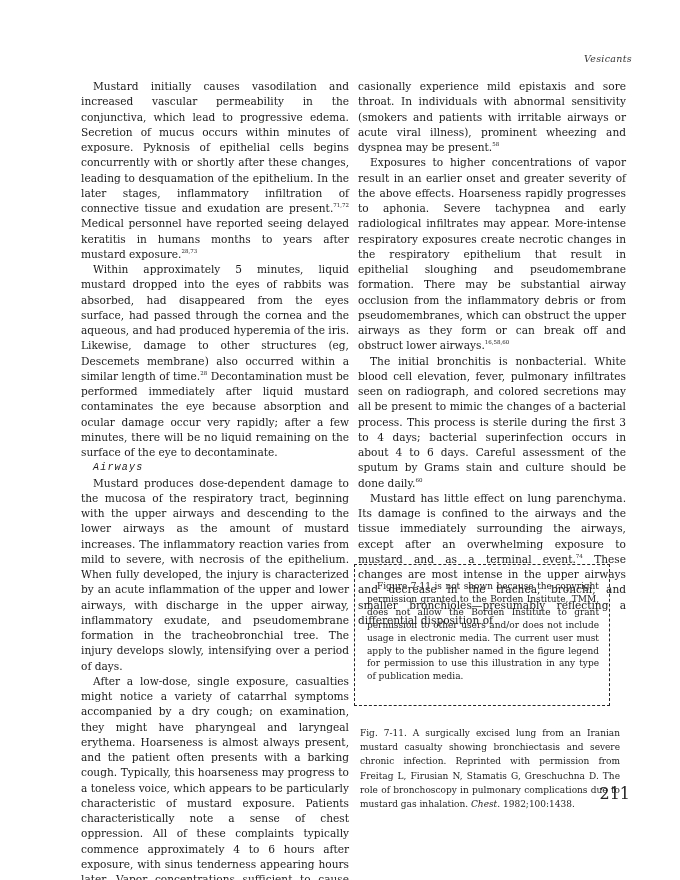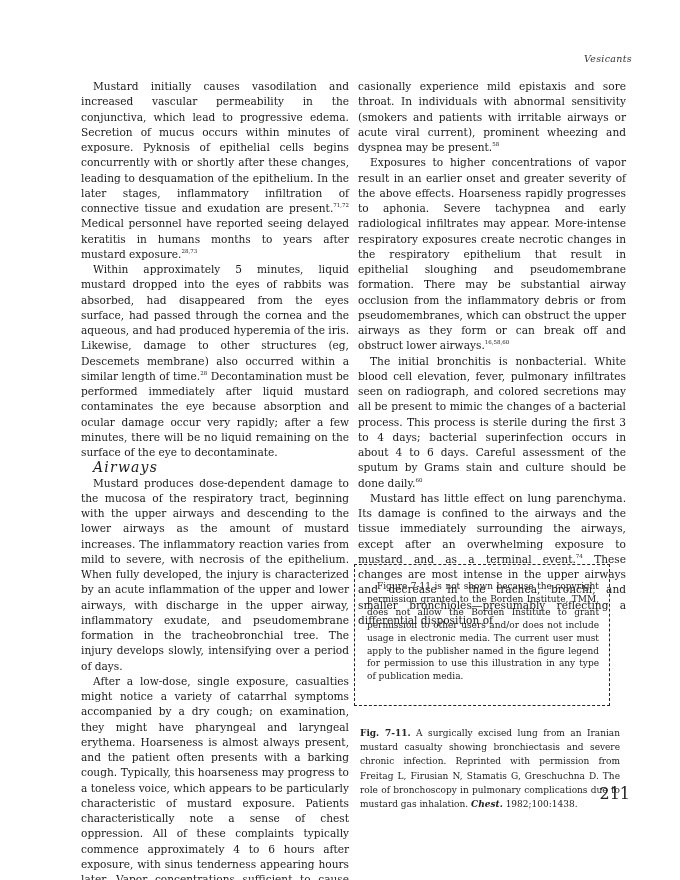--- a/index.html
+++ b/index.html
@@ -5,44 +5,44 @@
   html, body { margin: 0; padding: 0; background: #ffffff; }
   body { width: 680px; height: 880px; position: relative; overflow: hidden;
          font-family: "DejaVu Serif", "Liberation Serif", serif; color: #1a1a1a; }
   .running-head { position: absolute; top: 42px; right: 48px; font-size: 9.5px; font-style: italic; letter-spacing: 0.3px; color: #333; margin-top: 11px; }
   .col { position: absolute; top: 79px; width: 268px; font-size: 10.6px; line-height: 15.25px; text-align: justify; }
   .col-left { left: 81px; }
   .col-right { left: 358px; }
   .col p { margin: 0; text-indent: 12px; }
   .col p.noindent { text-indent: 0; }
   sup { font-size: 5.5px; line-height: 0; vertical-align: 5px; }
-  .subhead { font-size: 14px; font-style: italic; letter-spacing: 1.2px; margin: 14px 0 14px 0; text-indent: 0; }
+  .subhead { font-size: 10px; font-style: italic; letter-spacing: 1.2px; margin: 14px 0 14px 0; text-indent: 0; font-family: Liberation Mono, monospace; }
   .figbox { position: absolute; left: 354px; top: 564px; width: 254px; height: 140px;
             border: 1px dashed #222; border-style: dashed; }
   .figbox-text { position: absolute; left: 12px; top: 15px; width: 232px; font-size: 9px; line-height: 12.9px; text-align: justify; text-indent: 10px; color: #222; }
   .caption { position: absolute; left: 360px; top: 726px; width: 260px; font-size: 9px; line-height: 14.2px; text-align: justify; color: #222; }
-  .caption b { font-weight: bold; }
-  .caption i { font-style: italic; font-weight: bold; }
+  .caption b { font-weight: normal; }
+  .caption i { font-style: italic; }
   .page-number { position: absolute; top: 784px; right: 50px; font-size: 16px; color: #222; }
 </style>
 </head>
 <body>
 
 <div class="running-head">Vesicants</div>
 
 <div class="col col-left">
   <p><span>Mustard initially causes vasodilation and increased vascular permeability in the conjunctiva, which lead to progressive edema. Secretion of mucus occurs within minutes of exposure. Pyknosis of epithelial cells begins concurrently with or shortly after these changes, leading to desquamation of the epithelium. In the later stages, inflammatory infiltration of connective tissue and exudation are present.</span><sup>71,72</sup><span> Medical personnel have reported seeing delayed keratitis in humans months to years after mustard exposure.</span><sup>28,73</sup></p>
   <p><span>Within approximately 5 minutes, liquid mustard dropped into the eyes of rabbits was absorbed, had disappeared from the eyes surface, had passed through the cornea and the aqueous, and had produced hyperemia of the iris. Likewise, damage to other structures (eg, Descemets membrane) also occurred within a similar length of time.</span><sup>28</sup><span>  Decontamination must be performed immediately after liquid mustard contaminates the eye because absorption and ocular damage occur very rapidly; after a few minutes, there will be no liquid remaining on the surface of the eye to decontaminate.</span></p>
   <p class="subhead">Airways</p>
   <p>Mustard produces dose-dependent damage to the mucosa of the respiratory tract, beginning with the upper airways and descending to the lower airways as the amount of mustard increases. The inflammatory reaction varies from mild to severe, with necrosis of the epithelium. When fully developed, the injury is characterized by an acute inflammation of the upper and lower airways, with discharge in the upper airway, inflammatory exudate, and pseudomembrane formation in the tracheobronchial tree. The injury develops slowly, intensifying over a period of days.</p>
   <p>After a low-dose, single exposure, casualties might notice a variety of catarrhal symptoms accompanied by a dry cough; on examination, they might have pharyngeal and laryngeal erythema. Hoarseness is almost always present, and the patient often presents with a barking cough. Typically, this hoarseness may progress to a toneless voice, which appears to be particularly characteristic of mustard exposure. Patients characteristically note a sense of chest oppression. All of these complaints typically commence approximately 4 to 6 hours after exposure, with sinus tenderness appearing hours later. Vapor concentrations sufficient to cause these symptoms typically produce reddened eyes, photophobia, lacrimation, and blepharospasm. There may be loss of taste and smell.  Patients oc-</p>
 </div>
 
 <div class="col col-right">
-  <p class="noindent"><span>casionally experience mild epistaxis and sore throat. In individuals with abnormal sensitivity (smokers and patients with irritable airways or acute viral current), prominent wheezing and dyspnea may be present.</span><sup>58</sup></p>
+  <p class="noindent"><span>casionally experience mild epistaxis and sore throat. In individuals with abnormal sensitivity (smokers and patients with irritable airways or acute viral illness), prominent wheezing and dyspnea may be present.</span><sup>58</sup></p>
   <p><span>Exposures to higher concentrations of vapor result in an earlier onset and greater severity of the above effects. Hoarseness rapidly progresses to aphonia. Severe tachypnea and early radiological infiltrates may appear. More-intense respiratory exposures create necrotic changes in the respiratory epithelium that result in epithelial sloughing and pseudomembrane formation. There may be substantial airway occlusion from the inflammatory debris or from pseudomembranes, which can obstruct the upper airways as they form or can break off and obstruct lower airways.</span><sup>16,58,60</sup></p>
   <p><span>The initial bronchitis is nonbacterial. White blood cell elevation, fever, pulmonary infiltrates seen on radiograph, and colored secretions may all be present to mimic the changes of a bacterial process. This process is sterile during the first 3 to 4 days; bacterial superinfection occurs in about 4 to 6 days. Careful assessment of the sputum by Grams stain and culture should be done daily.</span><sup>60</sup></p>
   <p><span>Mustard has little effect on lung parenchyma. Its damage is confined to the airways and the tissue immediately surrounding the airways, except after an overwhelming exposure to mustard and as a terminal event.</span><sup>74</sup><span> These changes are most intense in the upper airways and decrease in the trachea, bronchi, and smaller bronchioles—presumably reflecting a differential disposition of</span></p>
 </div>
 
 <div class="figbox">
   <div class="figbox-text">Figure 7-11 is not shown because the copyright permission granted to the Borden Institute, TMM, does not allow the Borden Institute to grant permission to other users and/or does not include usage in electronic media. The current user must apply to the publisher named in the figure legend for permission to use this illustration in any type of publication media.</div>
 </div>
 
 <div class="caption"><b>Fig. 7-11.</b><span> A surgically excised lung from an Iranian mustard casualty showing bronchiectasis and severe chronic infection. Reprinted with permission from Freitag L, Firusian N, Stamatis G, Greschuchna D. The role of bronchoscopy in pulmonary complications due to mustard gas inhalation. </span><i>Chest.</i><span> 1982;100:1438.</span></div>

